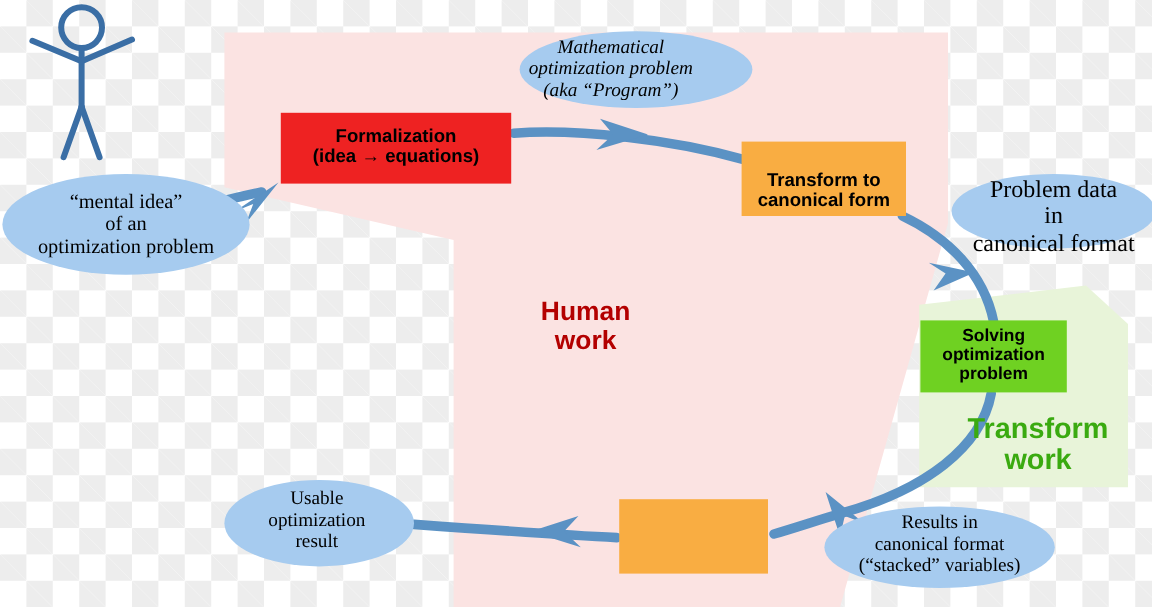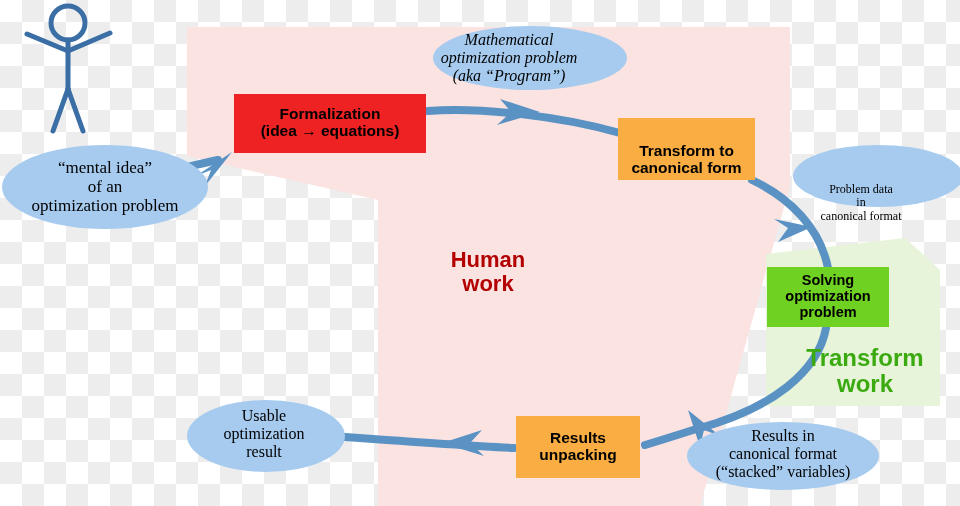--- a/index.html
+++ b/index.html
@@ -123,21 +123,21 @@
 work</div>
 
   <div class="lbl ellipse-label" style="left:5px; top:158px; width:200px;text-align:center;">“mental idea”
 of an
 optimization problem</div>
 
   <div class="lbl ellipse-label" style="left:414px; top:31px; width:190px; font-size:16px;font-style:italic;">Mathematical
 optimization problem
 (aka “Program”)</div>
 
-  <div class="lbl ellipse-label" style="left:778px; top:147px; width:166px; font-size:12px;margin-top:36px;">Problem data
+  <div class="lbl ellipse-label" style="left:795px; top:147px; width:166px; font-size:20px;">Problem data
 in
 canonical format</div>
 
   <div class="lbl ellipse-label" style="left:689px; top:427px; width:188px; font-size:16px;">Results in
 canonical format
 (“stacked” variables)</div>
 
   <div class="lbl ellipse-label" style="left:188px; top:407px; width:152px; font-size:16px;">Usable
 optimization
 result</div>
@@ -145,16 +145,14 @@
   <div class="lbl box-label" style="left:236px; top:105px; width:188px;">Formalization
 (idea → equations)</div>
 
   <div class="lbl box-label" style="left:620px; top:142px; width:133px;">Transform to
 canonical form</div>
 
   <div class="lbl box-label" style="left:769px; top:272px; width:118px; font-size:14.5px;">Solving
 optimization
 problem</div>
 
-  <div class="lbl box-label" style="left:518px; top:429px; width:120px;">Results
-unpacking</div>
 
 </div>
 
 </body></html>

